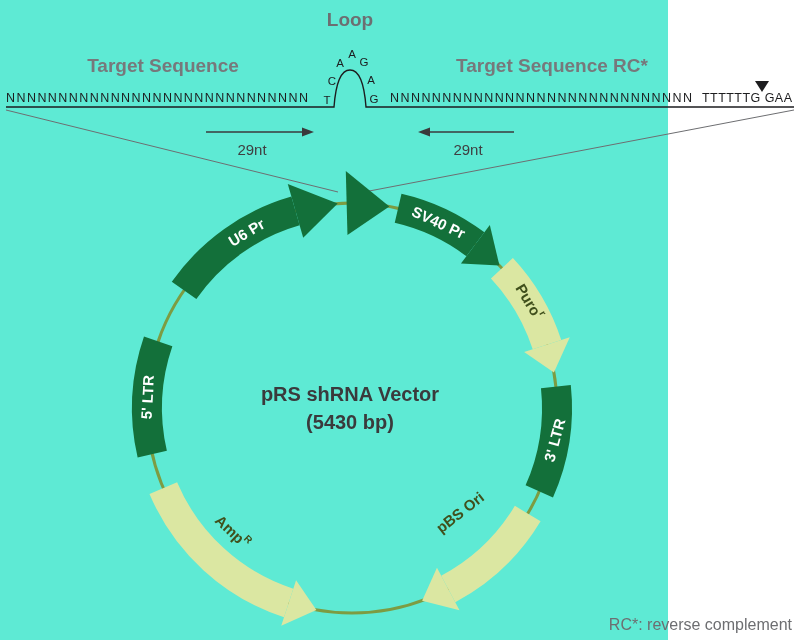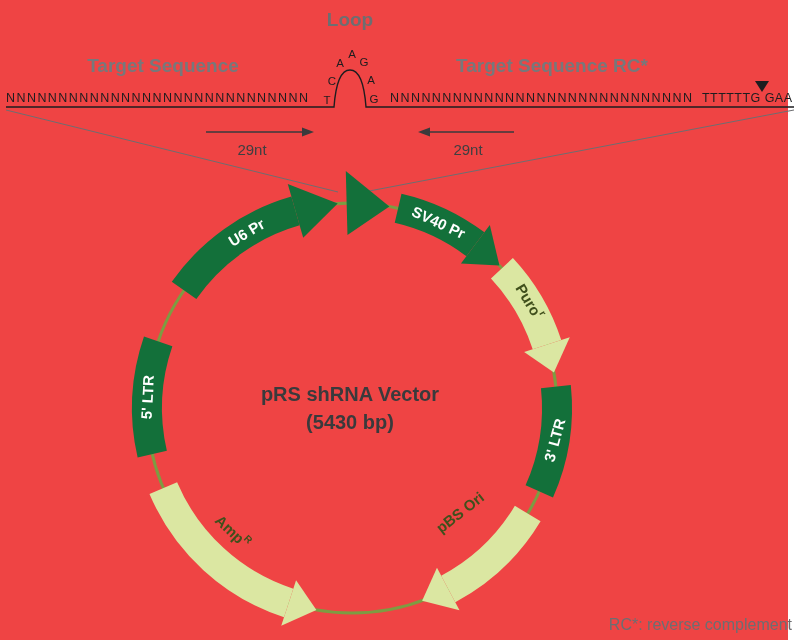--- a/index.html
+++ b/index.html
@@ -1,17 +1,17 @@
 <!DOCTYPE html>
 <html><head>
 <meta charset="utf-8">
 <style>
   html,body{margin:0;padding:0;}
   body{width:800px;height:640px;background:#ffffff;overflow:hidden;}
-  .stage{position:relative;width:788px;height:640px;background:#ef4444;}
+  .stage{position:relative;width:668px;height:640px;background:#5eead4;}
   svg{font-family:"Liberation Sans", sans-serif;}
   .gray-label{fill:#77787b;font-size:19px;font-weight:bold;text-anchor:middle;}
   .loop-title{fill:#6d6e71;font-size:19px;font-weight:bold;text-anchor:middle;}
   .seq{fill:#1d1d1f;font-size:12.5px;}
   .loop-letter{fill:#1d1d1f;font-size:11.5px;text-anchor:middle;}
   .nt-label{fill:#3f3f41;font-size:15px;text-anchor:middle;}
   .center-title{fill:#3a3a3c;font-size:20px;font-weight:bold;text-anchor:middle;}
   .footnote{fill:#6d6e71;font-size:16px;text-anchor:end;}
   .thin-line{stroke:#6d6e71;stroke-width:1;}
   .seq-line{stroke:#1d1d1f;stroke-width:1.4;fill:none;}

